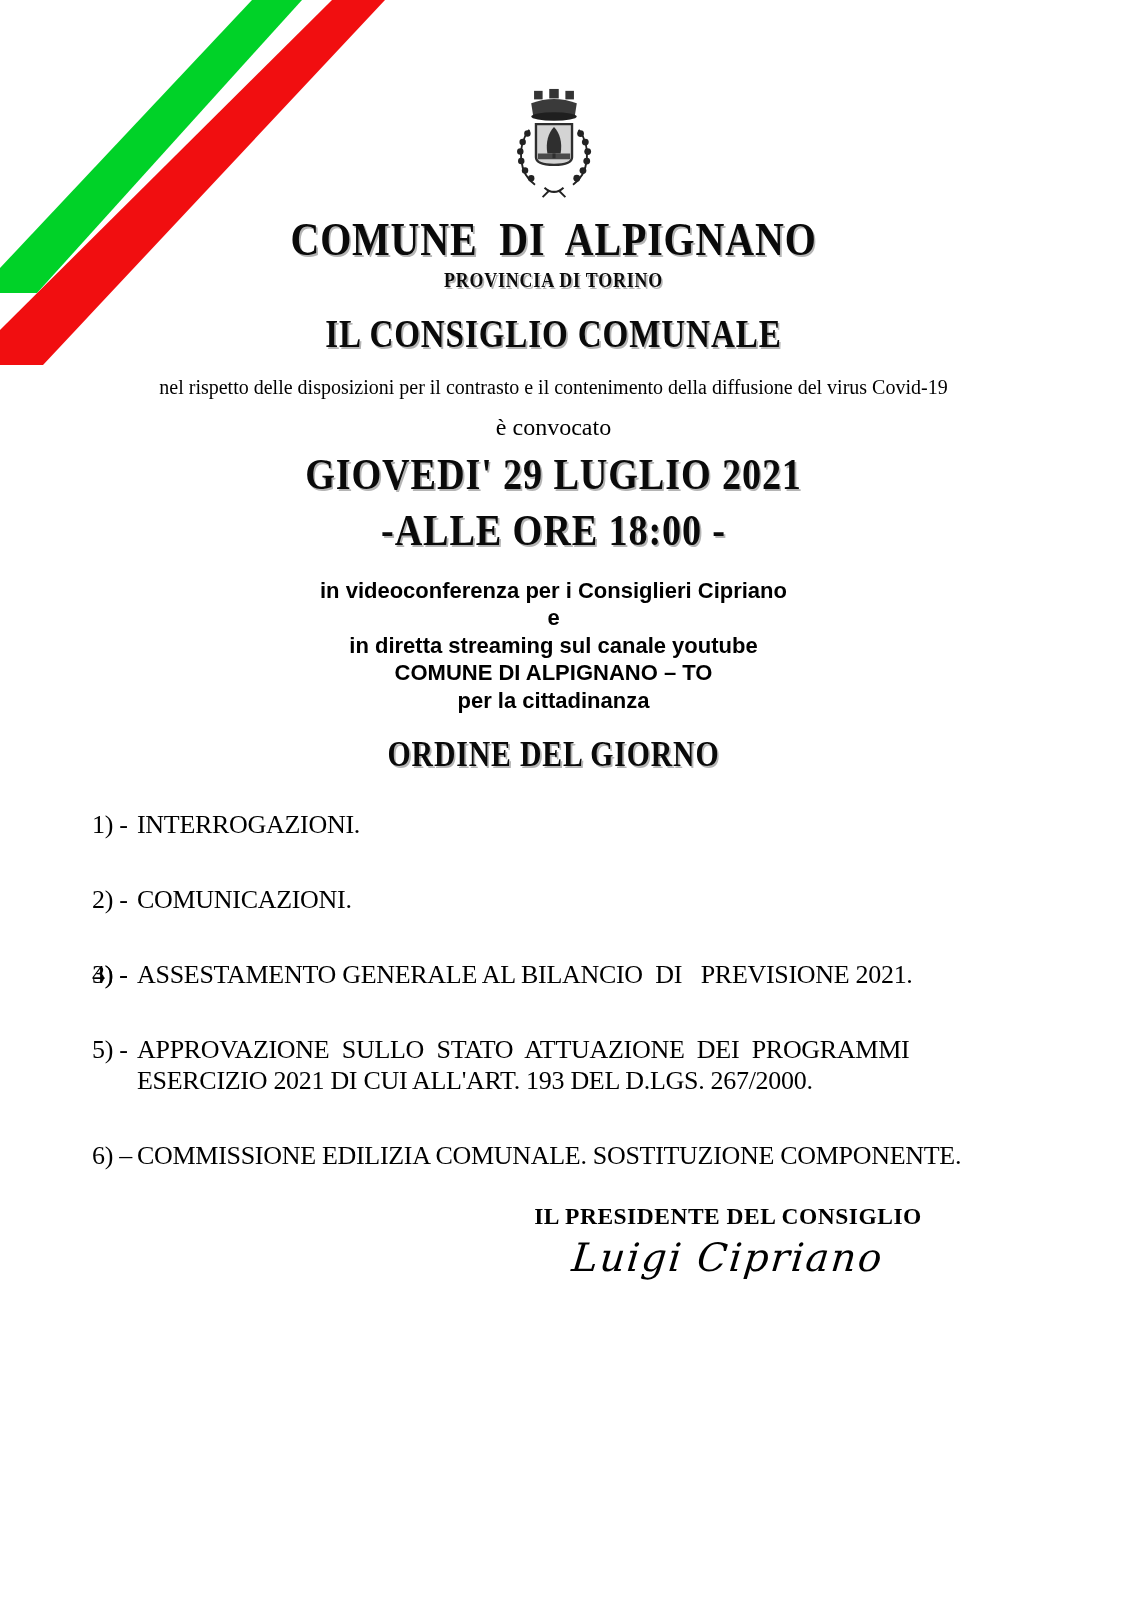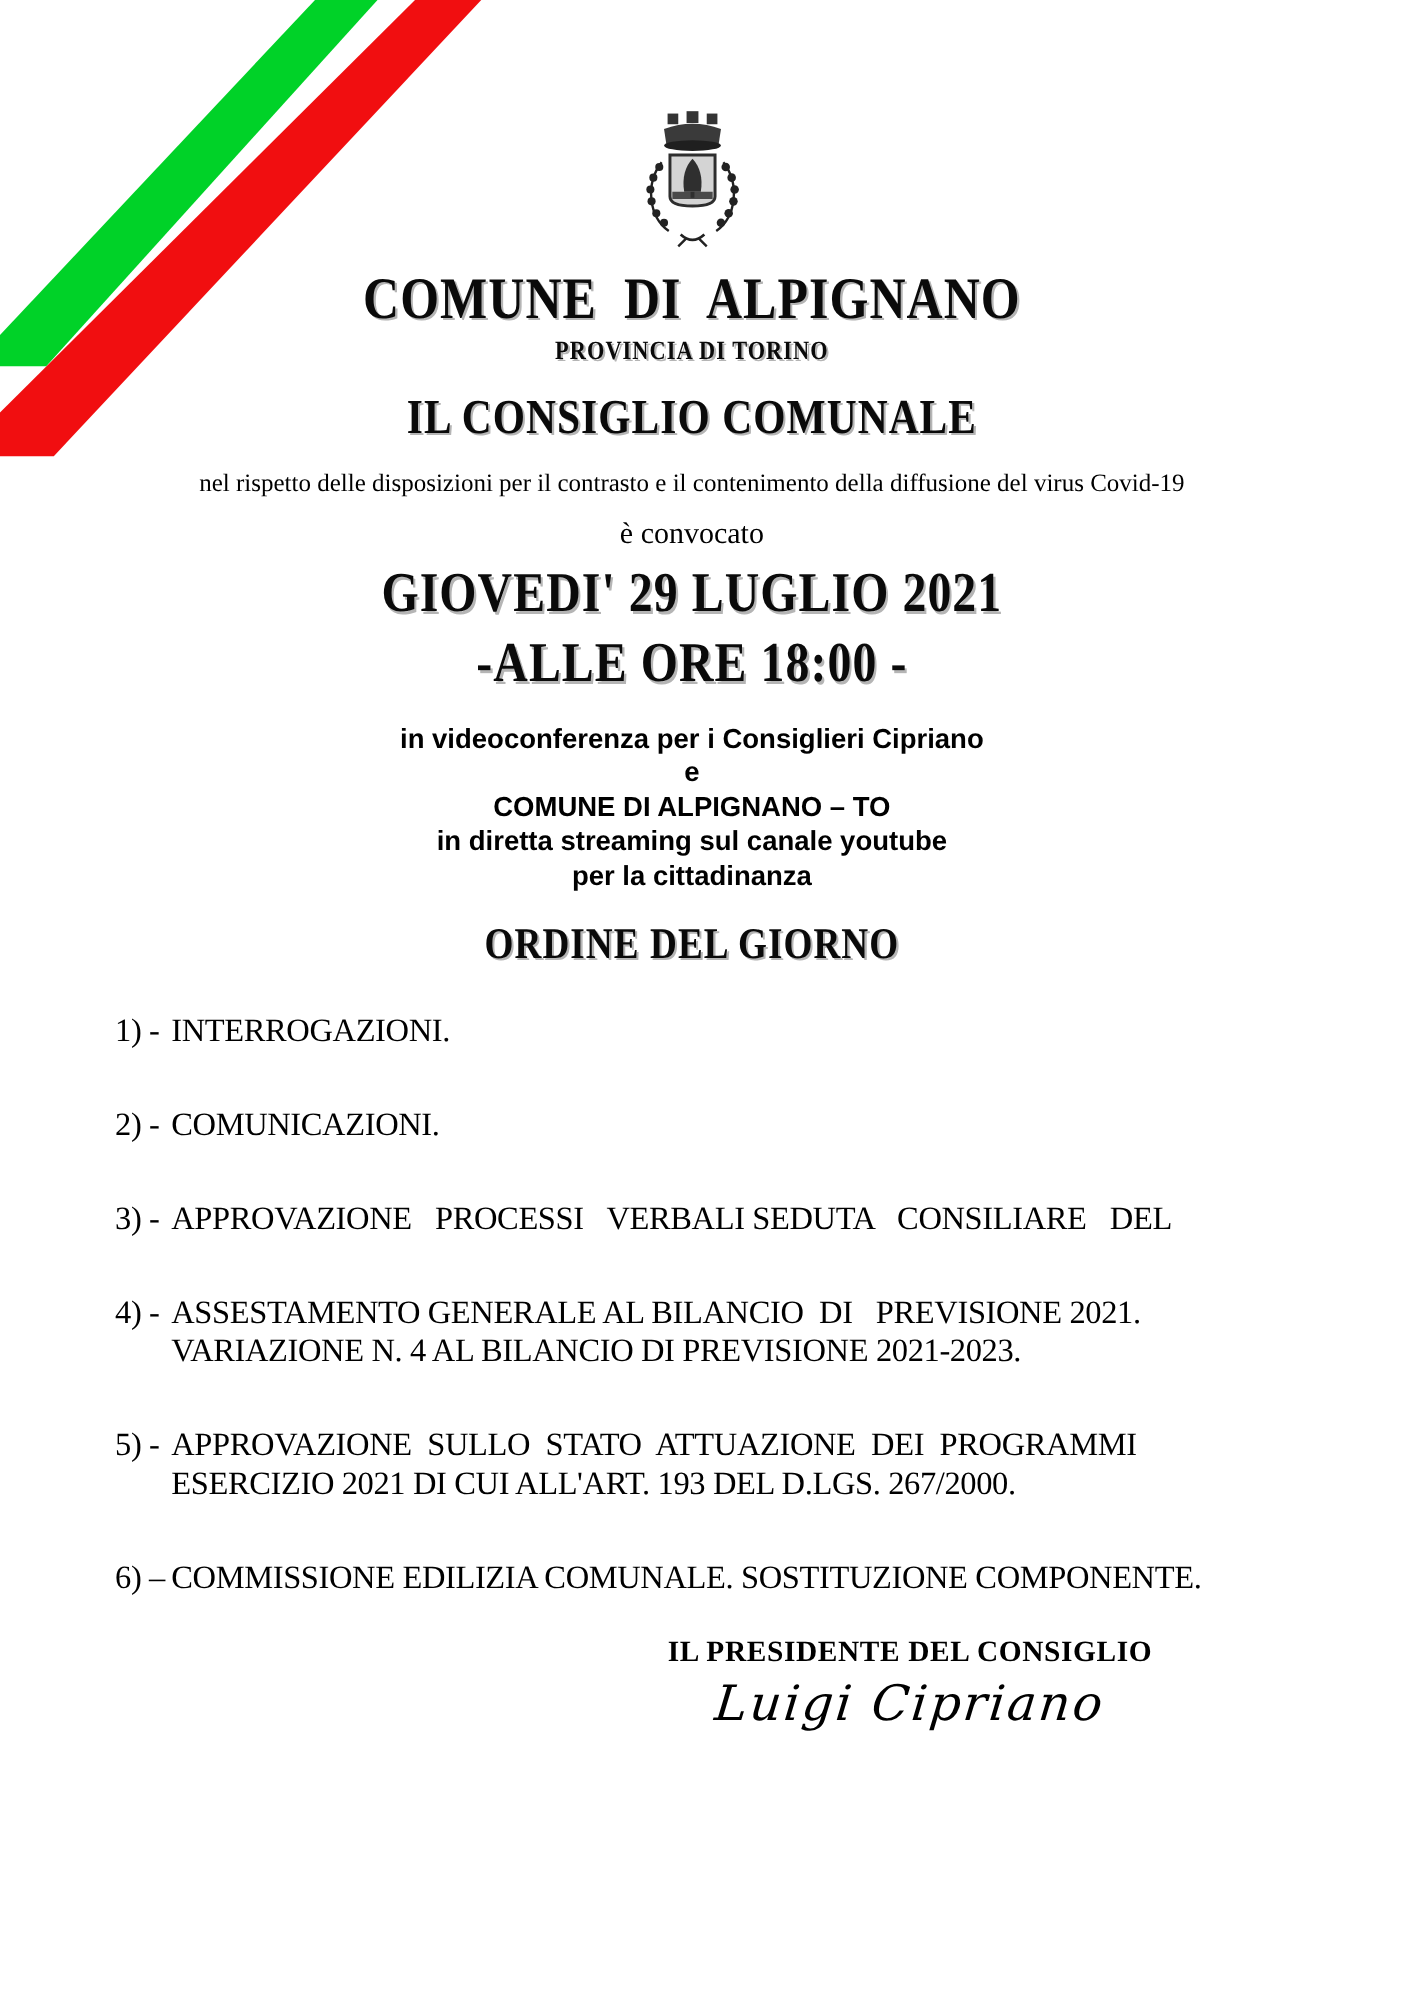--- a/index.html
+++ b/index.html
@@ -121,48 +121,46 @@
 
     <div class="covid">nel rispetto delle disposizioni per il contrasto e il contenimento della diffusione del virus Covid-19</div>
     <div class="convocato">è convocato</div>
 
     <div class="ornate dateline">GIOVEDI' 29 LUGLIO 2021</div>
     <div class="ornate timeline">-ALLE ORE 18:00 -</div>
 
     <div class="meeting">
       <div>in videoconferenza per i Consiglieri Cipriano</div>
       <div>e</div>
+      <div>in diretta streaming sul canale youtube</div>
       <div>COMUNE DI ALPIGNANO – TO</div>
-      <div>in diretta streaming sul canale youtube</div>
       <div>per la cittadinanza</div>
     </div>
 
     <div class="ornate ordine">ORDINE DEL GIORNO</div>
 
     <div class="agenda">
 
       <div class="agenda-item">
         <span class="agenda-prefix">1) -</span>
         <div class="agenda-line">INTERROGAZIONI.</div>
       </div>
 
       <div class="agenda-item">
         <span class="agenda-prefix">2) -</span>
         <div class="agenda-line">COMUNICAZIONI.</div>
       </div>
 
       <div class="agenda-item">
         <span class="agenda-prefix">3) -</span>
-        <div class="agenda-line">APPROVAZIONE   PROCESSI   VERBALI SEDUTA   CONSILIARE   DEL</div>
       </div>
 
       <div class="agenda-item">
         <span class="agenda-prefix">4) -</span>
         <div class="agenda-line">ASSESTAMENTO GENERALE AL BILANCIO  DI   PREVISIONE 2021.</div>
-        <div class="agenda-line">VARIAZIONE N. 4 AL BILANCIO DI PREVISIONE 2021-2023.</div>
       </div>
 
       <div class="agenda-item">
         <span class="agenda-prefix">5) -</span>
         <div class="agenda-line">APPROVAZIONE  SULLO  STATO  ATTUAZIONE  DEI  PROGRAMMI</div>
         <div class="agenda-line">ESERCIZIO 2021 DI CUI ALL'ART. 193 DEL D.LGS. 267/2000.</div>
       </div>
 
       <div class="agenda-item">
         <span class="agenda-prefix">6) –</span>

